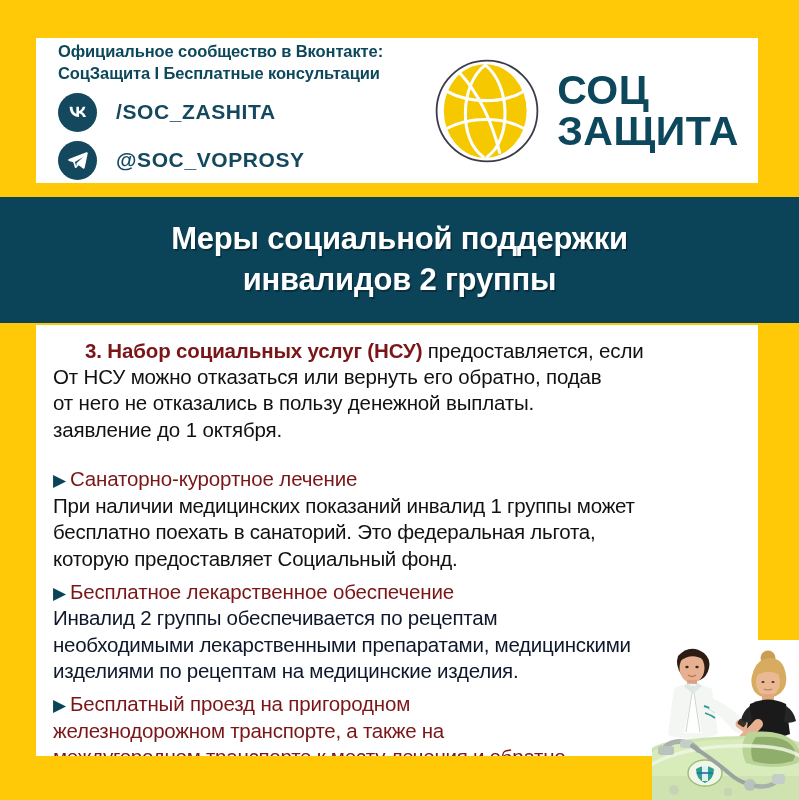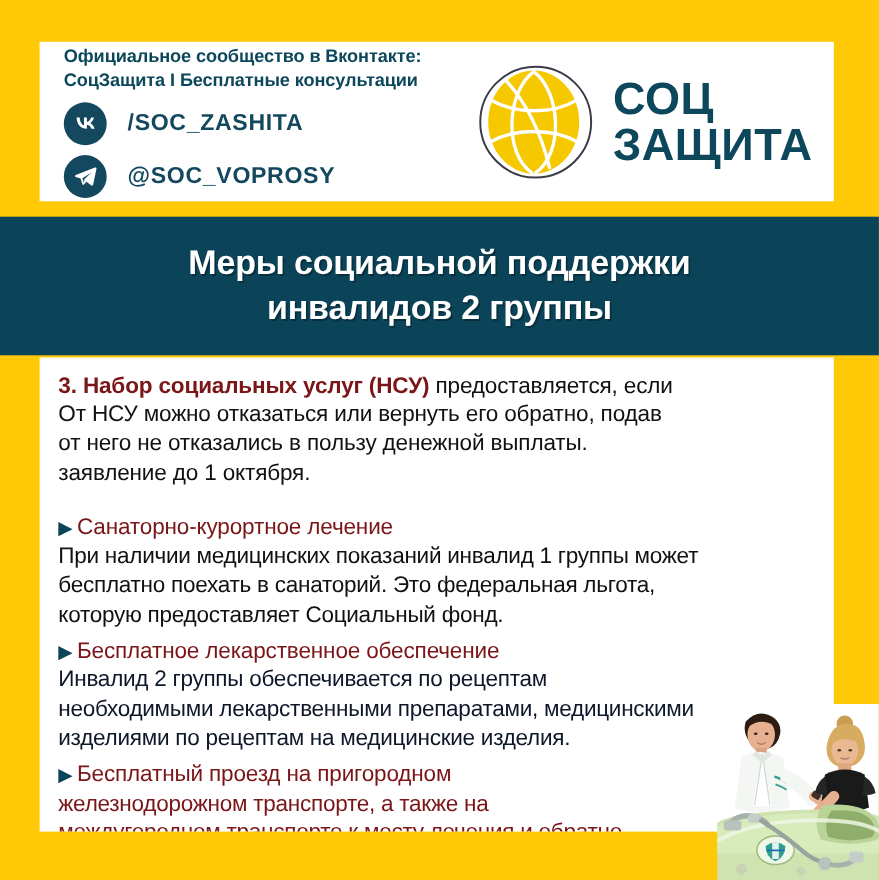--- a/index.html
+++ b/index.html
@@ -139,20 +139,21 @@
 
   .body-text {
     font-size: 20.5px;
     line-height: 1.28;
     color: #111111;
     letter-spacing: -0.15px;
   }
 
   .para-lead b {
     color: #7a1518;
+    margin-left: 32px;
   }
 
   .blk { margin-top: 6px; }
 
   .bullet-head {
     color: #7a1518;
     font-size: 20.5px;
     line-height: 1.30;
     letter-spacing: -0.15px;
     white-space: nowrap;

